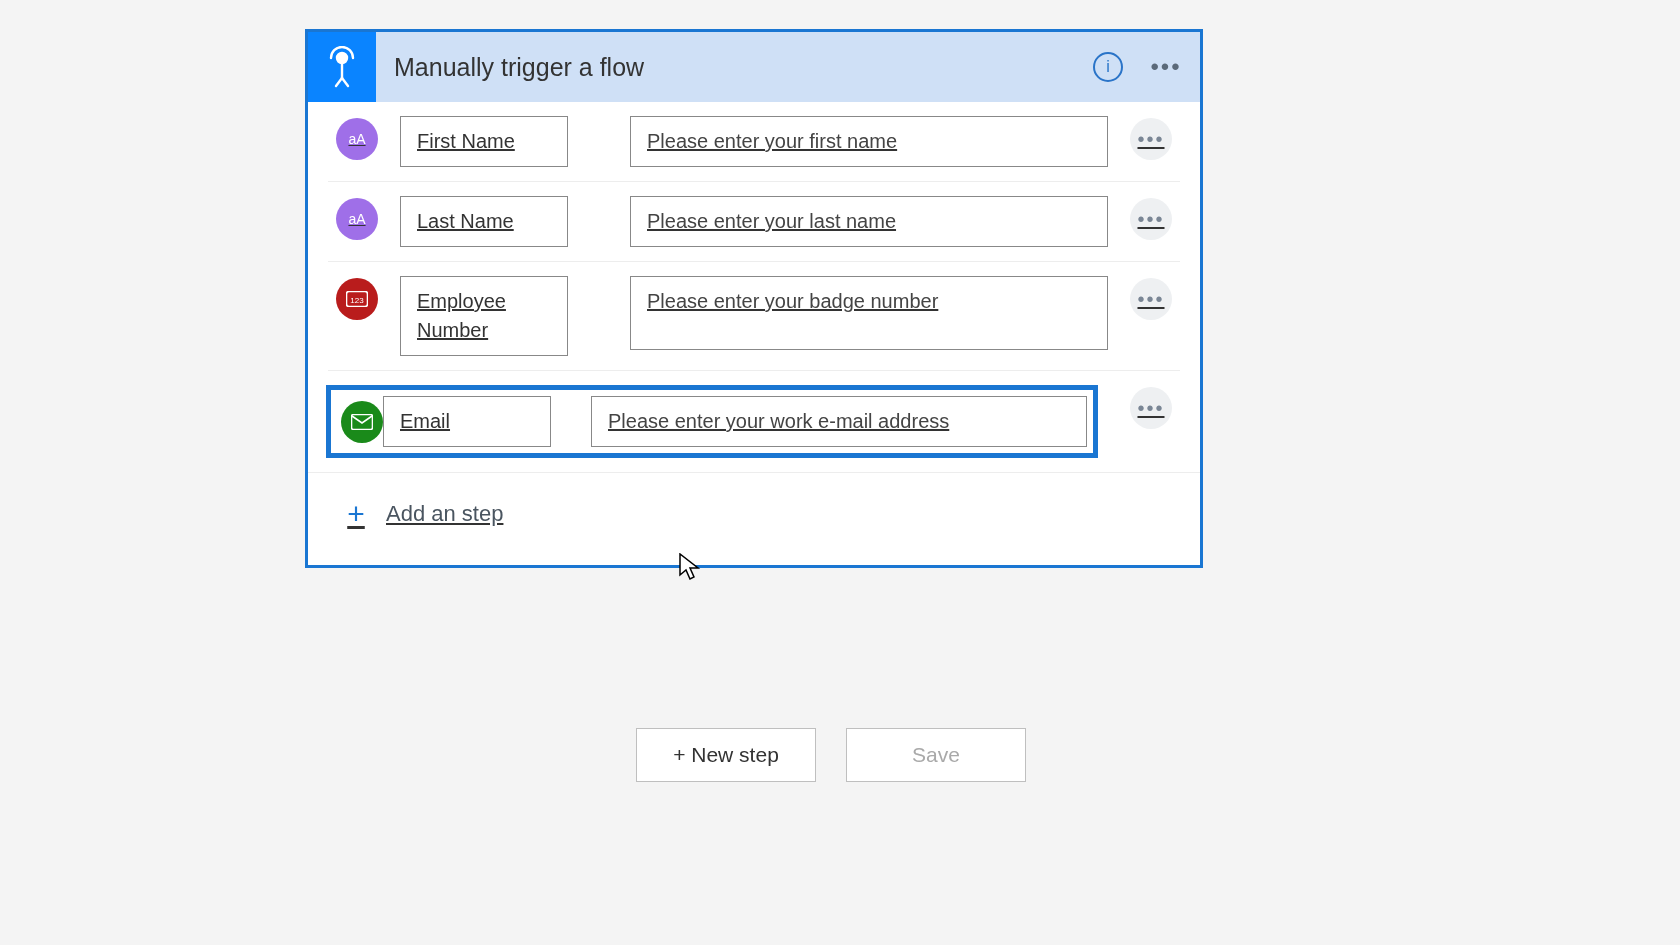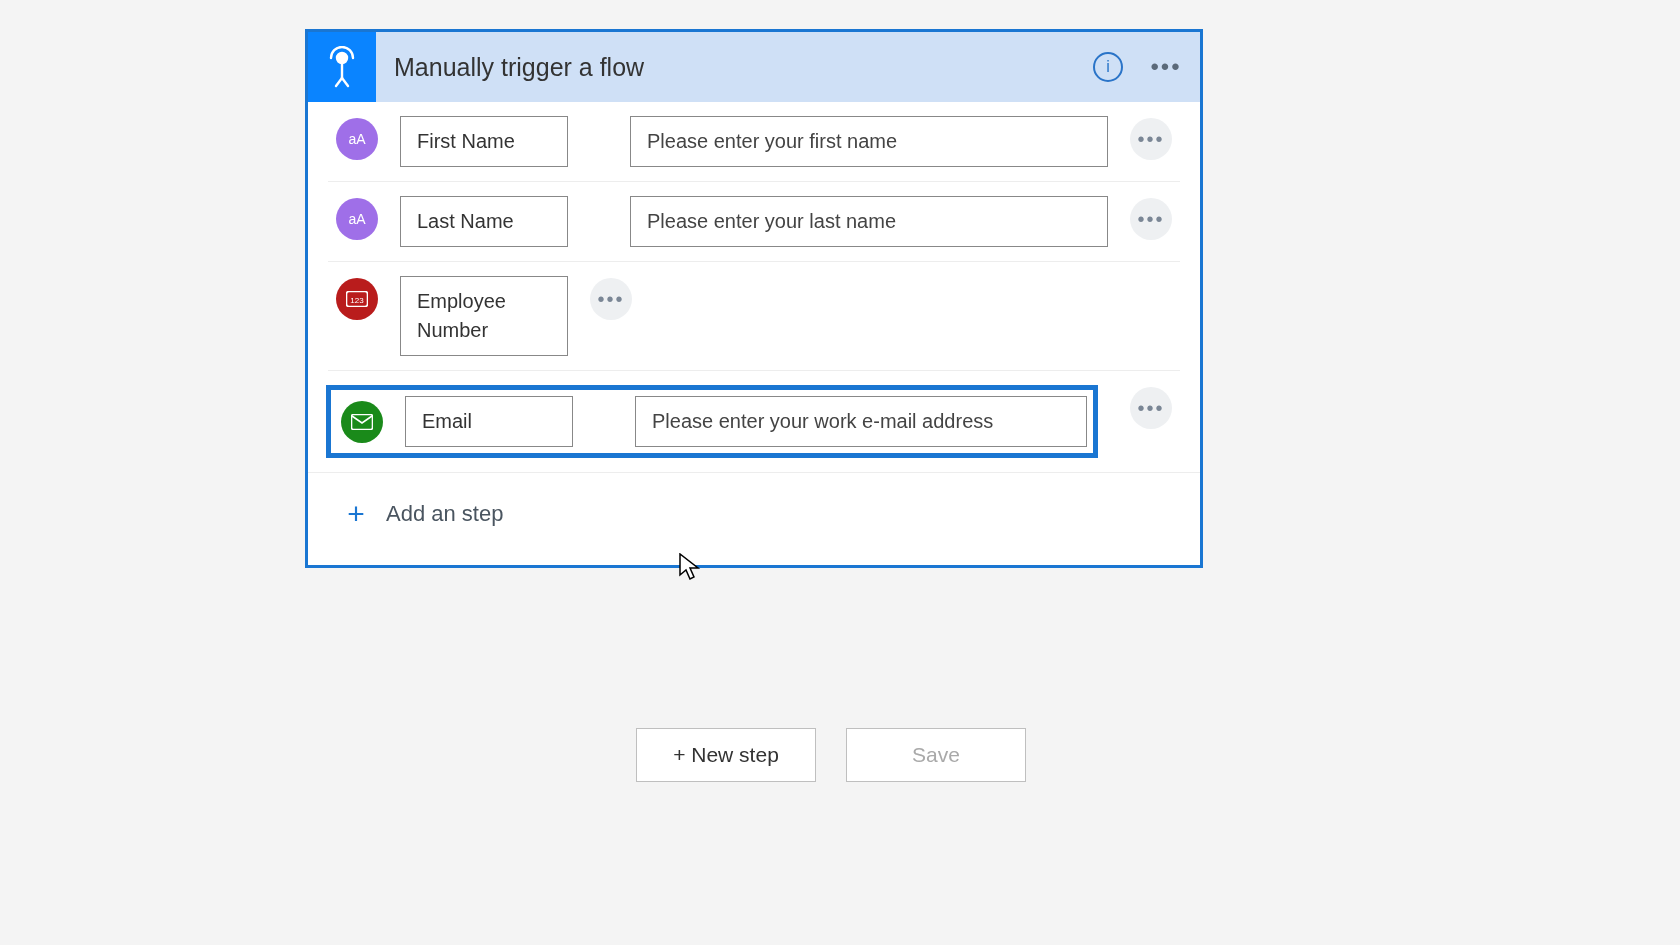--- a/index.html
+++ b/index.html
@@ -52,21 +52,21 @@
   .info-circle {
     width: 30px; height: 30px;
     border: 2px solid #2a74c8;
     border-radius: 50%;
     display: flex; align-items: center; justify-content: center;
     color: #2a74c8;
   }
   .info-circle .i { font-weight: 500; font-size: 16px; }
   .more-dots { color: #5b6a7a; font-size: 24px; letter-spacing: 2px; }
 
-  .card-body { padding: 0 0 10px 0; }
+  .card-body { padding: 0 0 10px 0; text-decoration: underline; }
 
   .row-wrap { padding: 0 20px; }
   .row {
     display: flex;
     align-items: flex-start;
     gap: 22px;
     padding: 14px 8px 14px 8px;
     border-bottom: 1px solid #ededed;
   }
   .row:last-of-type { border-bottom: none; }
@@ -119,21 +119,20 @@
 
   .row2 .name-field, .row2 .value-field { min-height: 74px; }
 
   
   .highlight-box {
     border: 5px solid #1a76d2;
     padding: 6px 6px;
     margin: 0 10px 0 -2px;
     display: flex;
     align-items: center;
-    gap: 22px;
     flex: 1 1 auto;
   }
   .row.row-highlighted { padding-left: 0; }
   .row.row-highlighted .type-icon { margin-left: 4px; margin-top: 0; }
   .row.row-highlighted .name-field,
   .row.row-highlighted .value-field { min-height: 46px; }
 
   .add-input {
     padding: 24px 20px 24px 36px;
     display: flex; align-items: center; gap: 18px;
@@ -230,20 +229,21 @@
         </div>
 
         <div class="row row2">
           <div class="type-icon ic-number">
             <svg width="22" height="16" viewBox="0 0 22 16">
               <rect x="0.5" y="0.5" width="21" height="15" rx="2.5" fill="none" stroke="#fff" stroke-width="1.6"></rect>
               <text x="11" y="11.5" text-anchor="middle" font-size="8" fill="#fff" font-family="Segoe UI, Arial">123</text>
             </svg>
           </div>
           <div class="name-field">Employee Number</div>
+          <div class="value-field">Please enter your badge number</div>
           <div class="row-more">
             <span>•••</span>
           </div>
         </div>
 
         <div class="row row-highlighted">
           <div class="highlight-box">
             <div class="type-icon ic-email">
               <svg width="22" height="16" viewBox="0 0 22 16">
                 <rect x="0.5" y="0.5" width="21" height="15" rx="2" fill="none" stroke="#fff" stroke-width="1.6"></rect>

